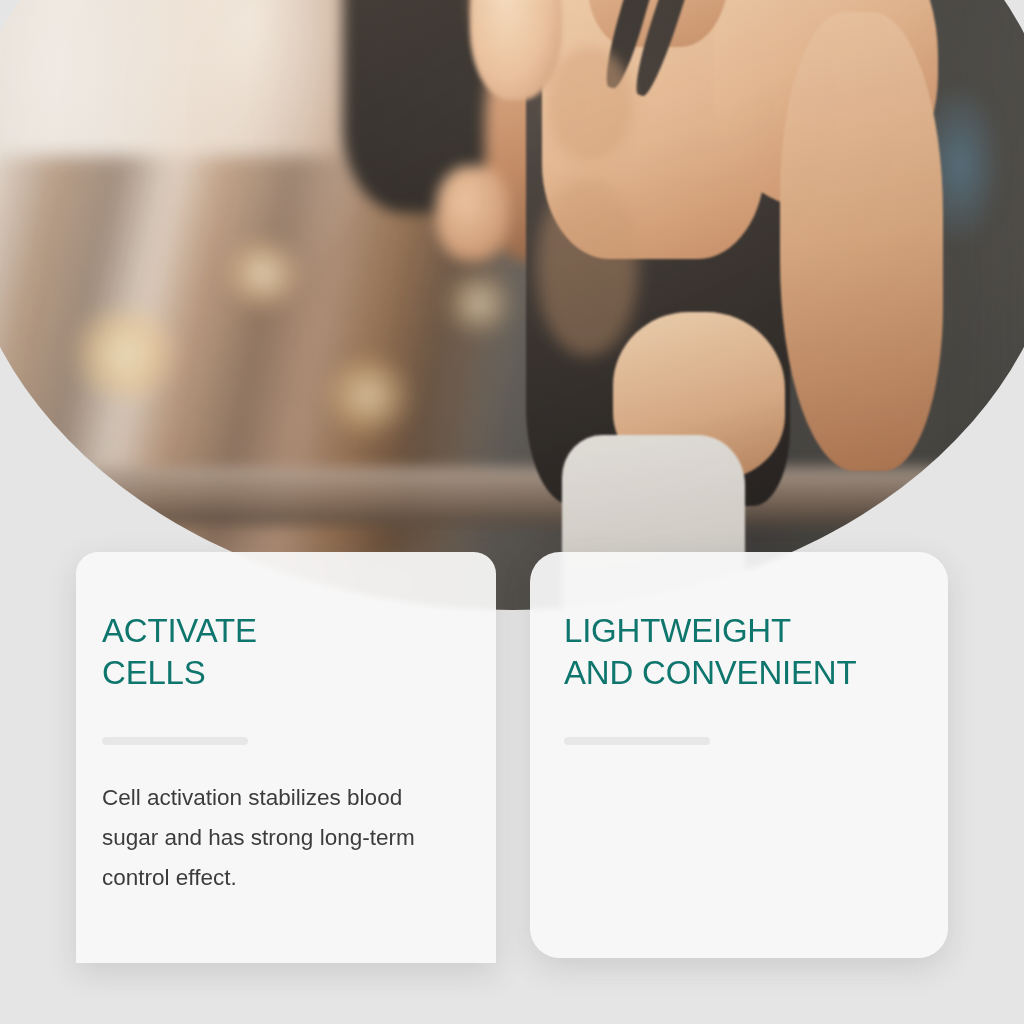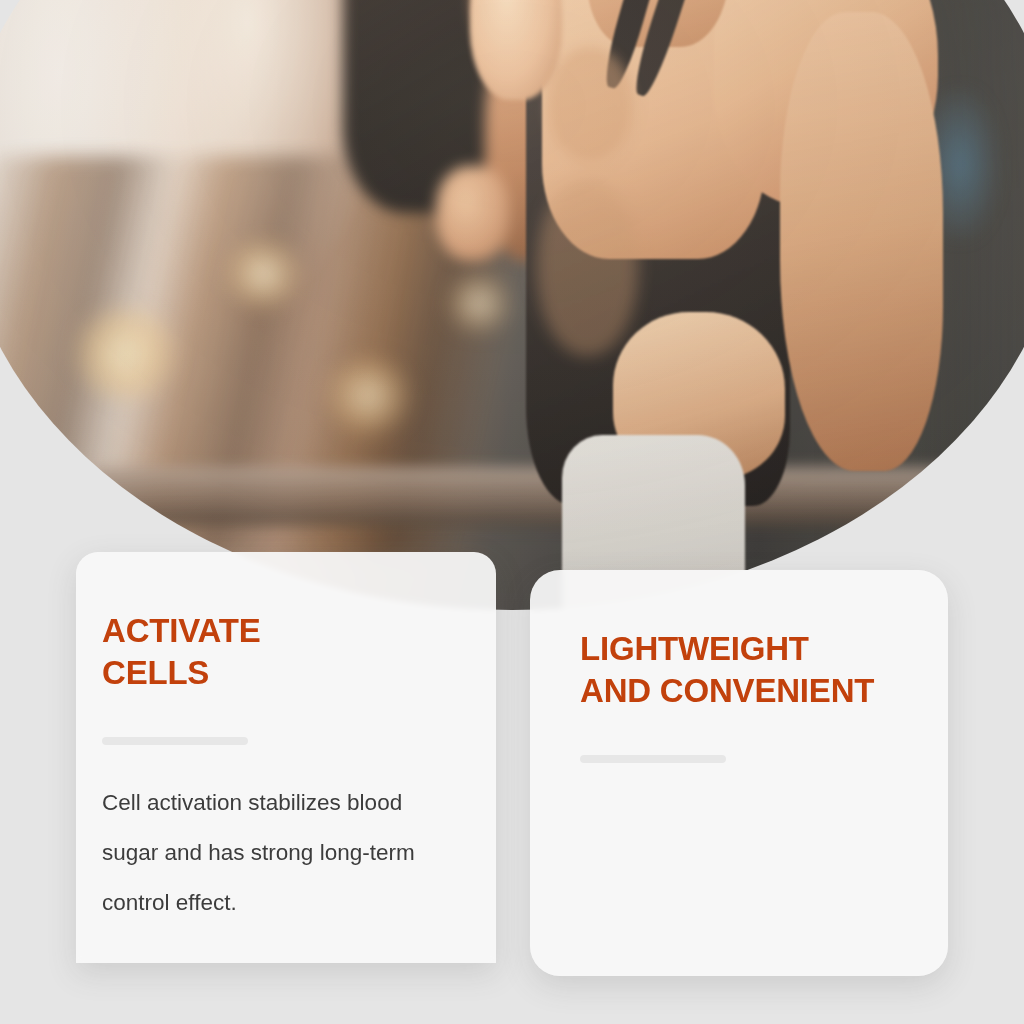--- a/index.html
+++ b/index.html
@@ -271,45 +271,44 @@
     border-radius: 22px 22px 0 0;
     padding: 58px 40px 0 26px;
   }
 
   .card.right {
     left: 530px;
     top: 552px;
     width: 418px;
     height: 406px;
     border-radius: 30px 30px 30px 30px;
-    padding: 58px 30px 0 50px;
-    margin-top: 18px;
+    padding: 58px 30px 0 34px;
   }
 
   .card-title {
     font-size: 33px;
     line-height: 42px;
-    font-weight: 700;
+    font-weight: 400;
     letter-spacing: -0.2px;
-    color: #c2410c;
+    color: #0f766e;
     white-space: pre-line;
   }
 
   .card-divider {
     width: 146px;
     height: 8px;
     border-radius: 4px;
     background: #e7e7e7;
     margin-top: 43px;
   }
 
   .card-body {
     margin-top: 33px;
     font-size: 22.5px;
-    line-height: 50px;
+    line-height: 40px;
     color: #3c3c3c;
     font-weight: 400;
   }
   .card.right .card-body { margin-top: 31px; }
 </style>
 </head>
 <body>
 
 <div id="stage">
 

